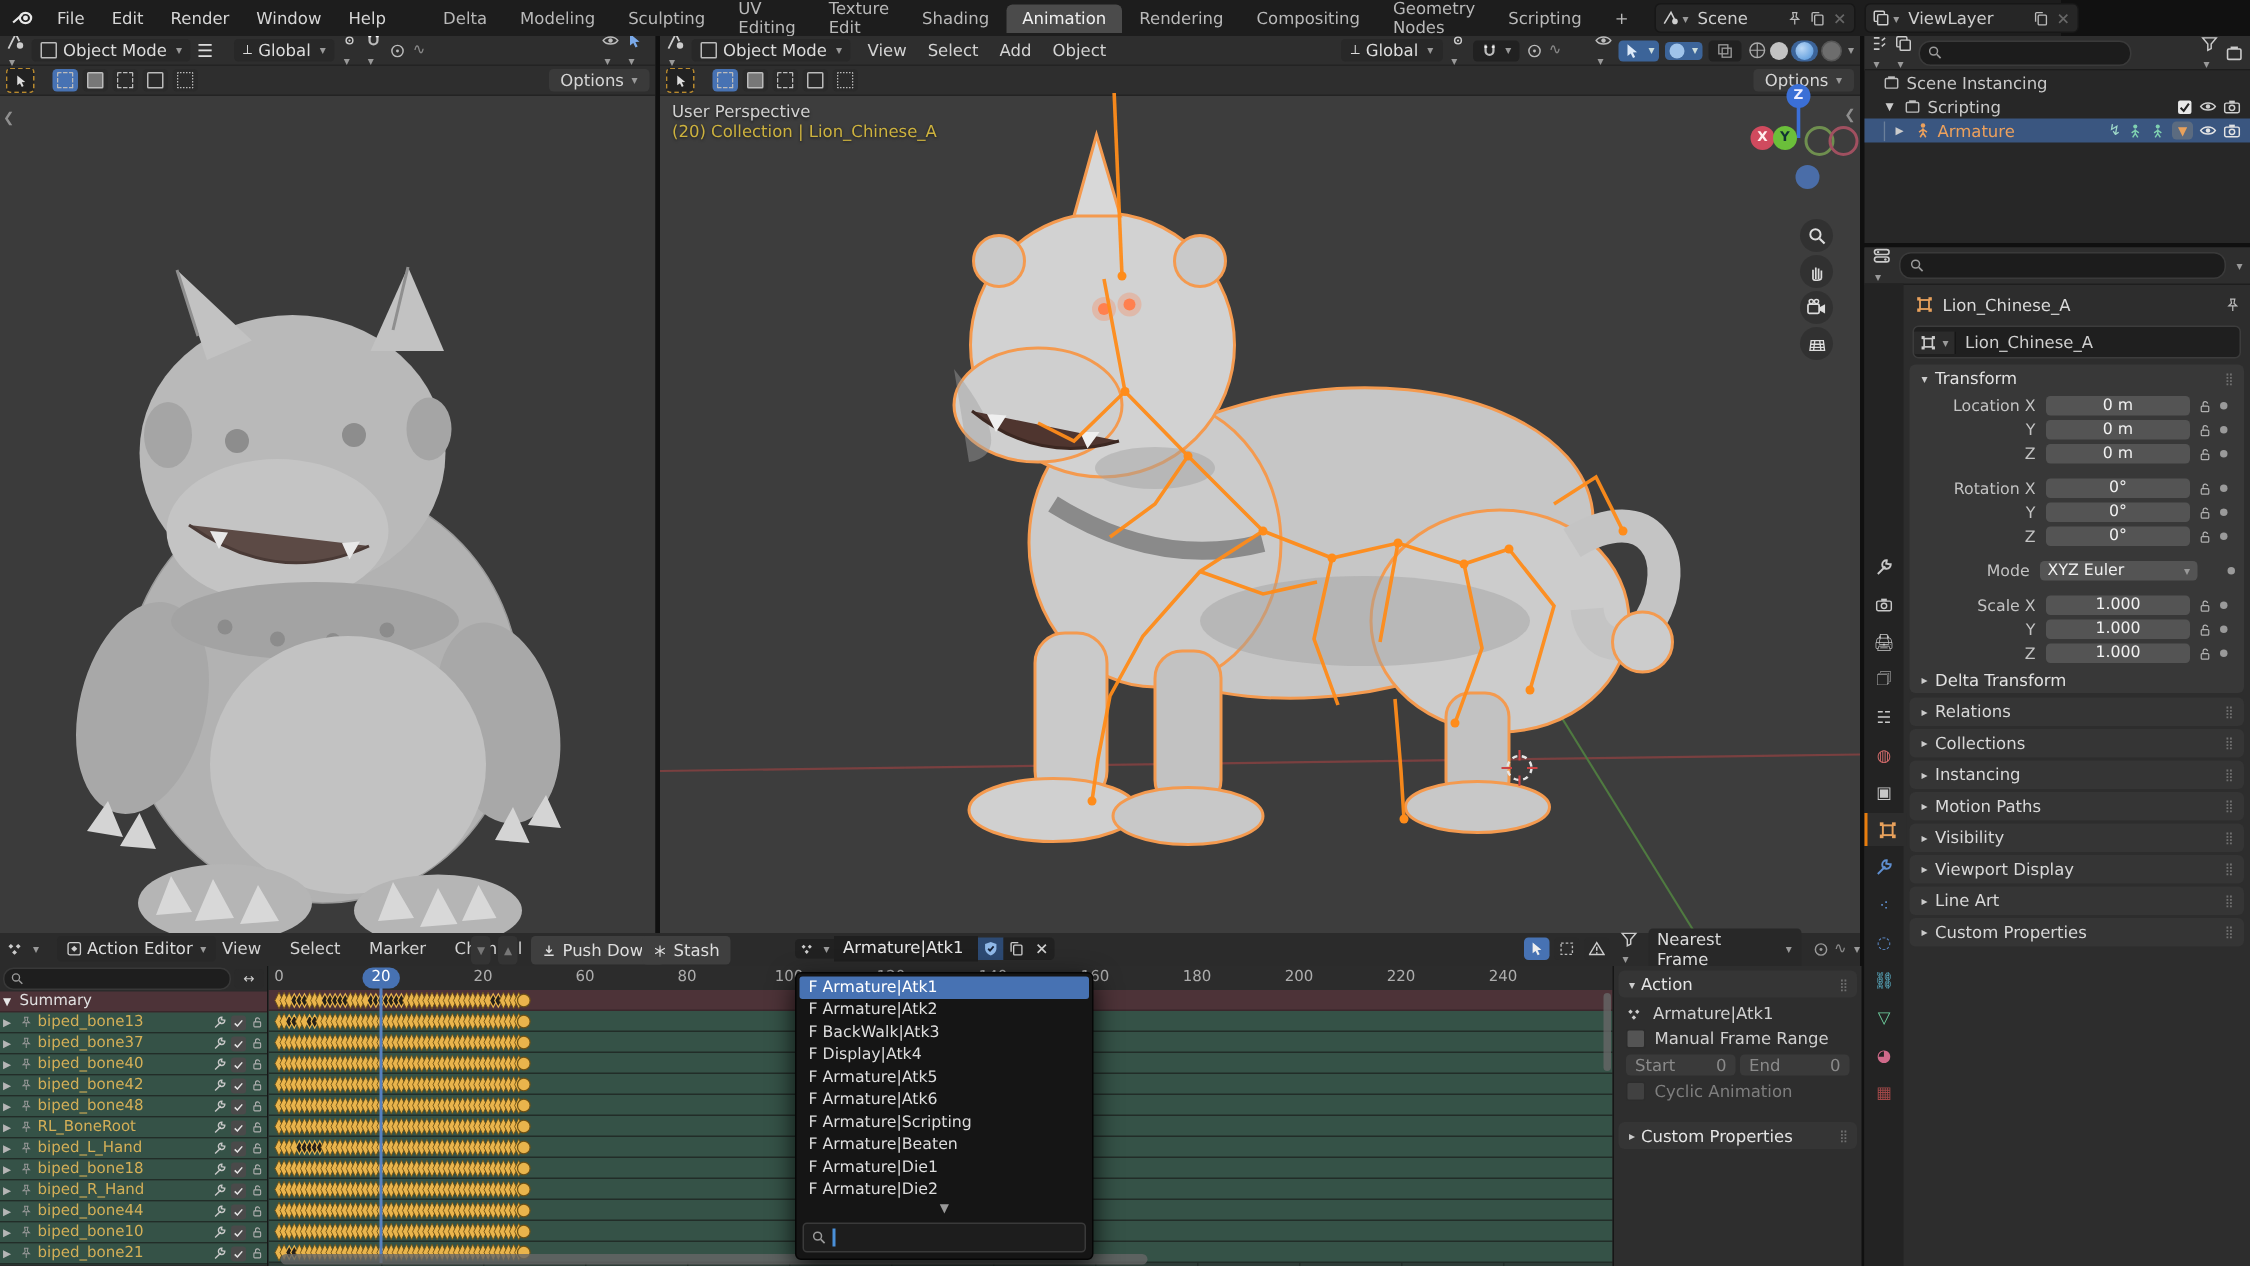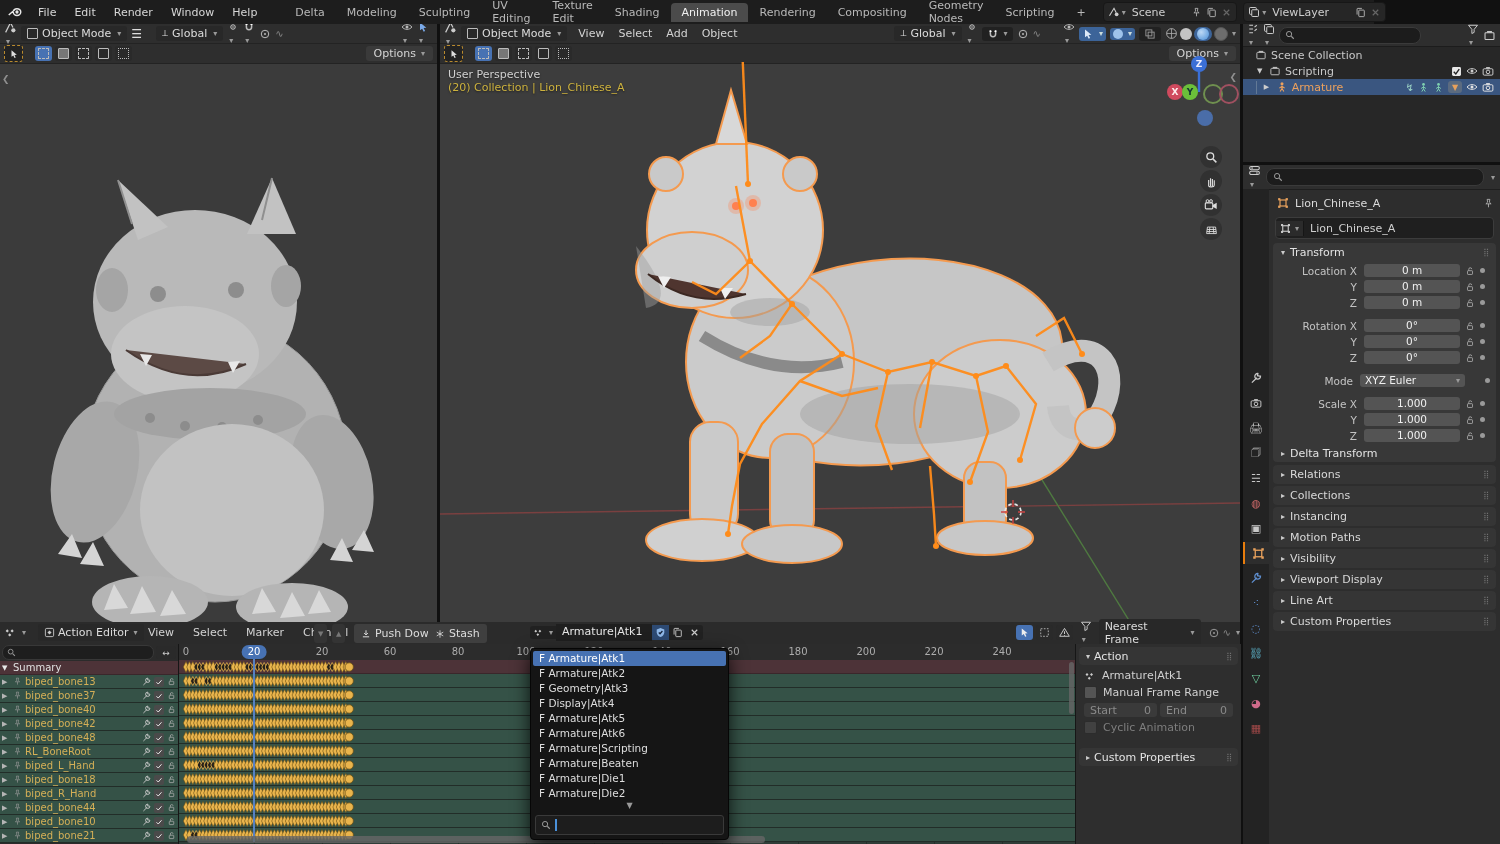--- a/index.html
+++ b/index.html
@@ -623,21 +623,21 @@
           <use href="#i-collbox"></use>
         </svg>
       </span>
   </div>
   <div class="ol-row">
     <span class="ic" style="color:#bdbdbd;margin-left:8px">
         <svg width="12" height="12">
           <use href="#i-collbox"></use>
         </svg>
       </span>
-    <span>Scene Collection</span>
+    <span>Scene Instancing</span>
   </div>
   <div class="ol-row">
     <span class="ch-tri" style="margin-left:10px;color:#ccc">▼</span>
     <span class="ic" style="color:#bdbdbd">
         <svg width="12" height="12">
           <use href="#i-collbox"></use>
         </svg>
       </span>
     <span>Scripting</span>
     <span class="spacer"></span>
@@ -2133,21 +2133,21 @@
       <span>Custom Properties</span>
       <span class="dotgrip">⣿</span>
     </div>
   </div>
 </div>
 
 <div id="action-dropdown">
   <div id="dropdown-list">
       <div class="dd-item selected">F Armature|Atk1</div>
       <div class="dd-item">F Armature|Atk2</div>
-      <div class="dd-item">F Geometry|Atk3</div>
+      <div class="dd-item">F BackWalk|Atk3</div>
       <div class="dd-item">F Display|Atk4</div>
       <div class="dd-item">F Armature|Atk5</div>
       <div class="dd-item">F Armature|Atk6</div>
       <div class="dd-item">F Armature|Scripting</div>
       <div class="dd-item">F Armature|Beaten</div>
       <div class="dd-item">F Armature|Die1</div>
       <div class="dd-item">F Armature|Die2</div>
     </div>
   <div class="dd-more">▼</div>
   <div class="dd-search">

